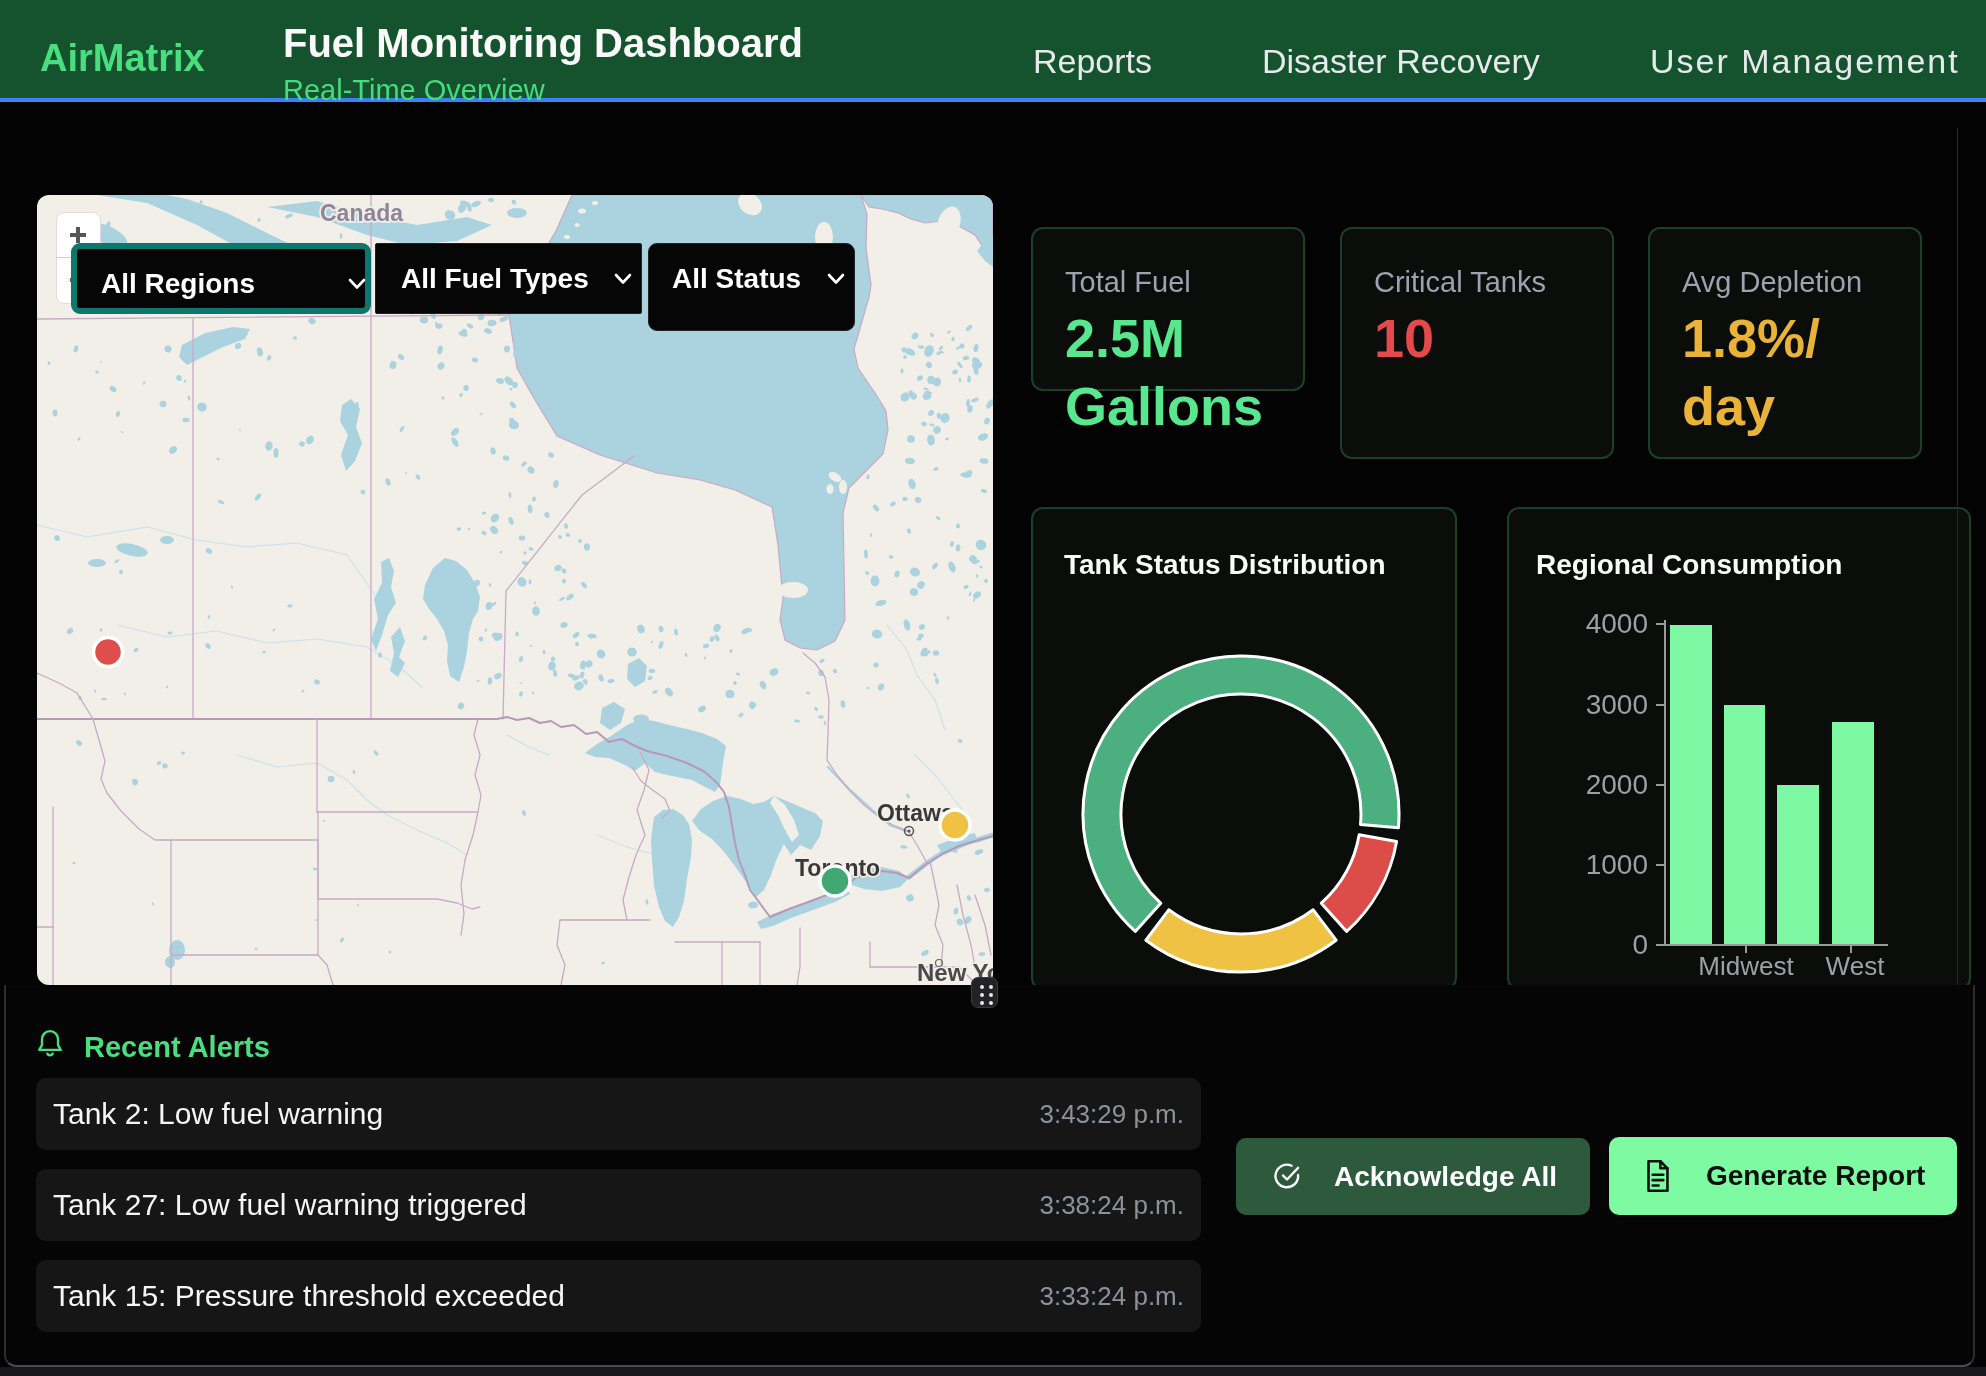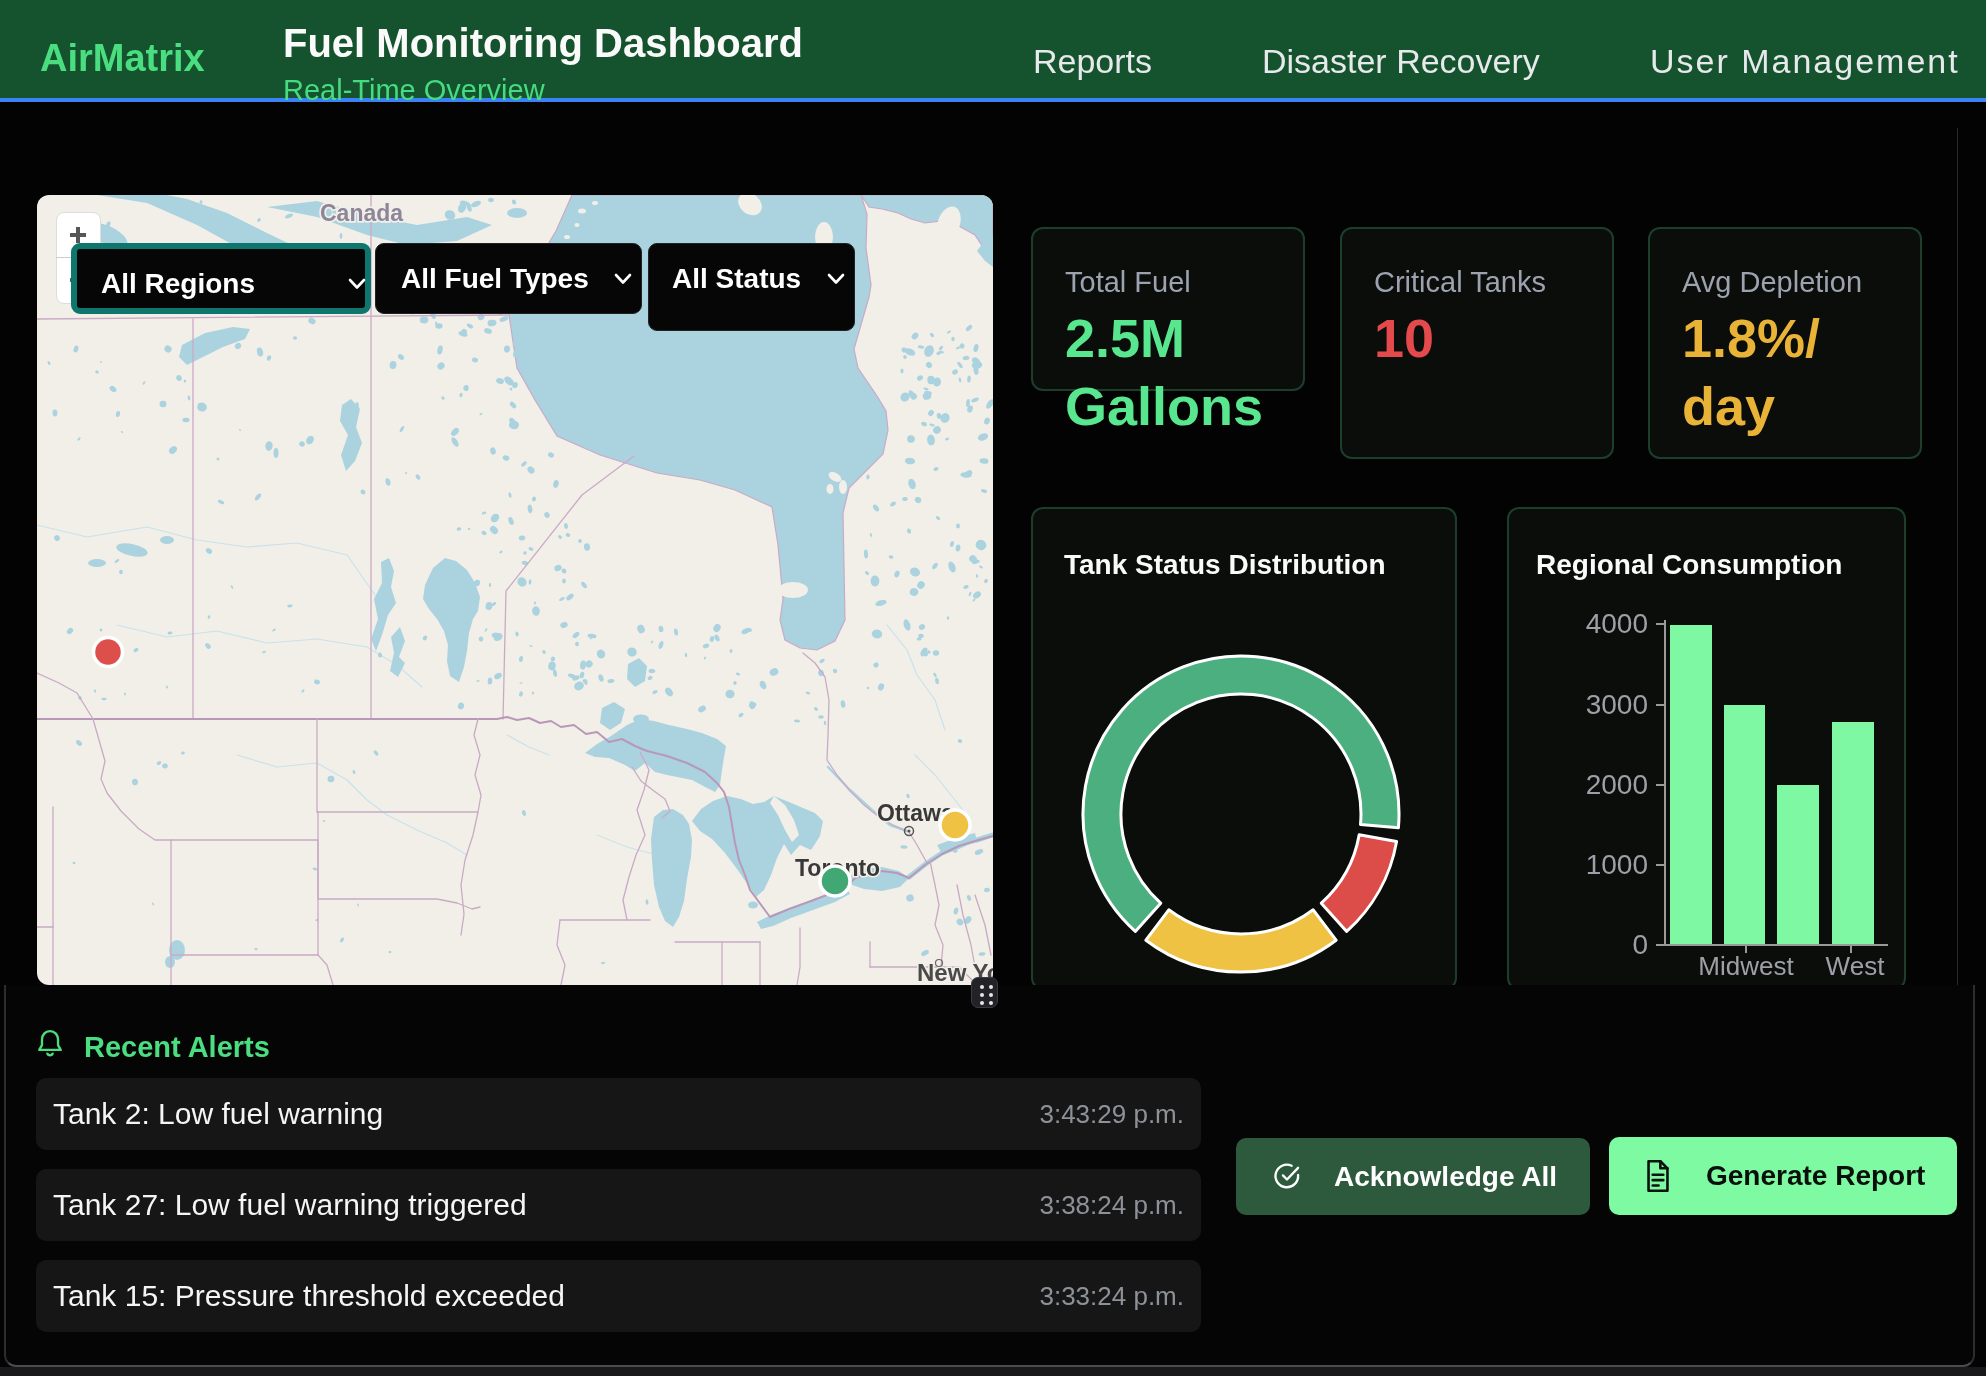--- a/index.html
+++ b/index.html
@@ -515,21 +515,21 @@
 <div style="position:absolute;left:70px;top:233px;width:16px;height:4px;background:#565656"></div>
 <div style="position:absolute;left:76px;top:227px;width:4px;height:16px;background:#565656"></div>
 <div style="position:absolute;left:70px;top:278px;width:16px;height:4px;background:#565656"></div>
 
 <div style="position:absolute;left:71px;top:243px;width:300px;height:71px;background:#060606;border:6px solid #0f766e;border-radius:9px;box-sizing:border-box">
 <div style="position:absolute;left:24px;top:0;height:70px;line-height:70px;font-size:28px;font-weight:bold;color:#fff">All Regions</div>
 <svg style="position:absolute;left:270px;top:29px" width="20" height="12" viewBox="0 0 20 12" fill="none" stroke="#fff" stroke-width="2.6" stroke-linecap="round" stroke-linejoin="round">
       <path d="M3 2 L10 9.5 L17 2"></path>
     </svg>
   </div>
-<div style="position:absolute;left:375px;top:243px;width:267px;height:71px;background:#060606;border:1px solid #222;border-radius:9px;box-sizing:border-box">
+<div style="position:absolute;left:375px;top:243px;width:267px;height:71px;background:#060606;border:1px solid #222;border-radius:2px;box-sizing:border-box">
 <div style="position:absolute;left:25px;top:0;height:70px;line-height:70px;font-size:28px;font-weight:bold;color:#fff">All Fuel Types</div>
 <svg style="position:absolute;left:237px;top:29px" width="20" height="12" viewBox="0 0 20 12" fill="none" stroke="#fff" stroke-width="2.6" stroke-linecap="round" stroke-linejoin="round">
       <path d="M3 2 L10 9.5 L17 2"></path>
     </svg>
   </div>
 <div style="position:absolute;left:648px;top:243px;width:207px;height:88px;background:#060606;border:1px solid #222;border-radius:9px;box-sizing:border-box">
 <div style="position:absolute;left:23px;top:0;height:70px;line-height:70px;font-size:28px;font-weight:bold;color:#fff">All Status</div>
 <svg style="position:absolute;left:177px;top:29px" width="20" height="12" viewBox="0 0 20 12" fill="none" stroke="#fff" stroke-width="2.6" stroke-linecap="round" stroke-linejoin="round">
       <path d="M3 2 L10 9.5 L17 2"></path>
     </svg>
@@ -552,21 +552,21 @@
 <div style="position:absolute;left:32px;top:38.5px;font-size:29px;line-height:29px;color:#9ca3af">Avg Depletion</div>
 <div style="position:absolute;left:32px;top:74.6px;font-size:54px;line-height:68px;font-weight:bold;color:#e9b338">
       <div>1.8%/</div>
       <div>day</div>
     </div>
   </div>
 
 <div style="position:absolute;left:1031px;top:507px;width:426px;height:483px;background:#0b0d0b;border:2px solid #1c3f2c;border-radius:12px;box-sizing:border-box">
 <div style="position:absolute;left:31px;top:42.3px;font-size:28px;line-height:28px;font-weight:bold;color:#fafafa">Tank Status Distribution</div>
 </div>
-<div style="position:absolute;left:1507px;top:507px;width:399px;height:483px;background:#0b0d0b;border:2px solid #1c3f2c;border-radius:12px;box-sizing:border-box">
+<div style="position:absolute;left:1507px;top:507px;width:464px;height:483px;background:#0b0d0b;border:2px solid #1c3f2c;border-radius:12px;box-sizing:border-box">
 <div style="position:absolute;left:27px;top:42.3px;font-size:28px;line-height:28px;font-weight:bold;color:#fafafa">Regional Consumption</div>
 </div>
 
 <div style="position:absolute;left:1079px;top:652px;width:324px;height:324px"><svg width="324" height="324" viewBox="0 0 324 324">
       <path d="M56.3,279.4 A158,158 0 1 1 319.4,175.8 L281.5,172.5 A120,120 0 1 0 81.7,251.2 Z" fill="#4caf80" stroke="#fff" stroke-width="3" stroke-linejoin="round"></path>
       <path d="M317.6,189.4 A158,158 0 0 1 267.7,279.4 L242.3,251.2 A120,120 0 0 0 280.2,182.8 Z" fill="#dc4c48" stroke="#fff" stroke-width="3" stroke-linejoin="round"></path>
       <path d="M257.1,288.2 A158,158 0 0 1 66.9,288.2 L89.8,257.8 A120,120 0 0 0 234.2,257.8 Z" fill="#efc243" stroke="#fff" stroke-width="3" stroke-linejoin="round"></path>
     </svg></div>
 
 <div style="position:absolute;left:1670px;top:625px;width:42px;height:319px;background:#7ef8a2"></div>

